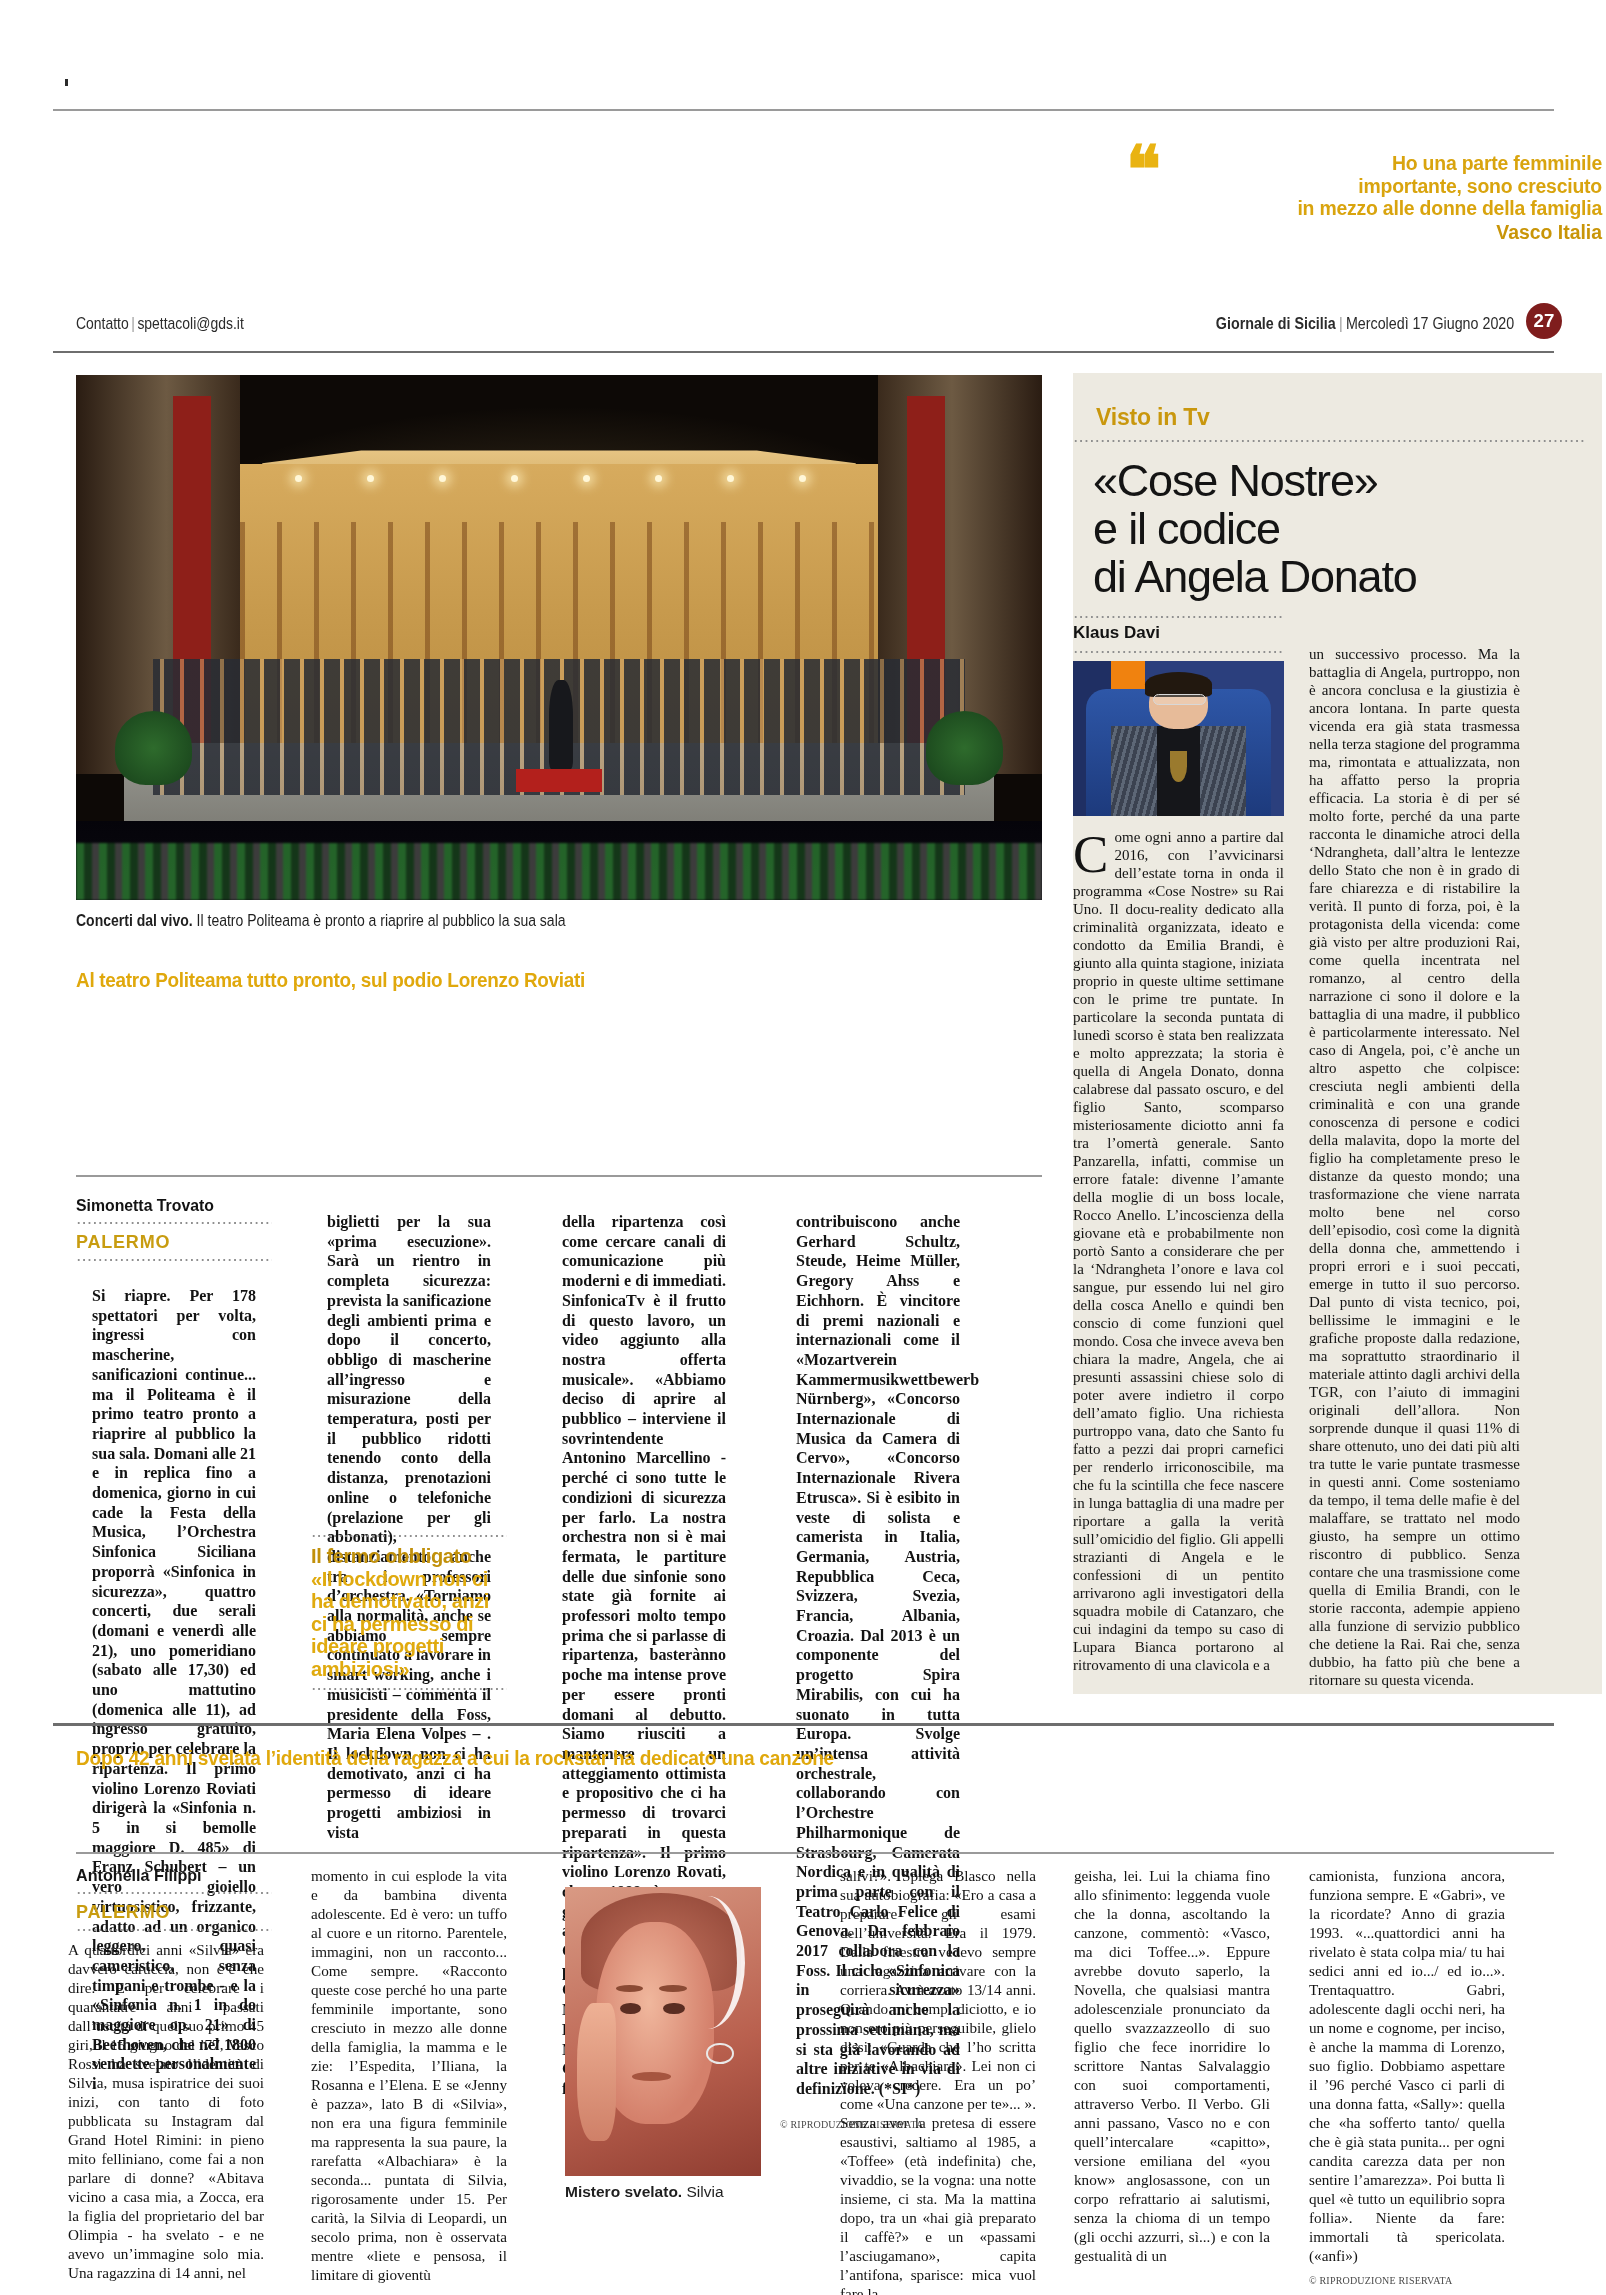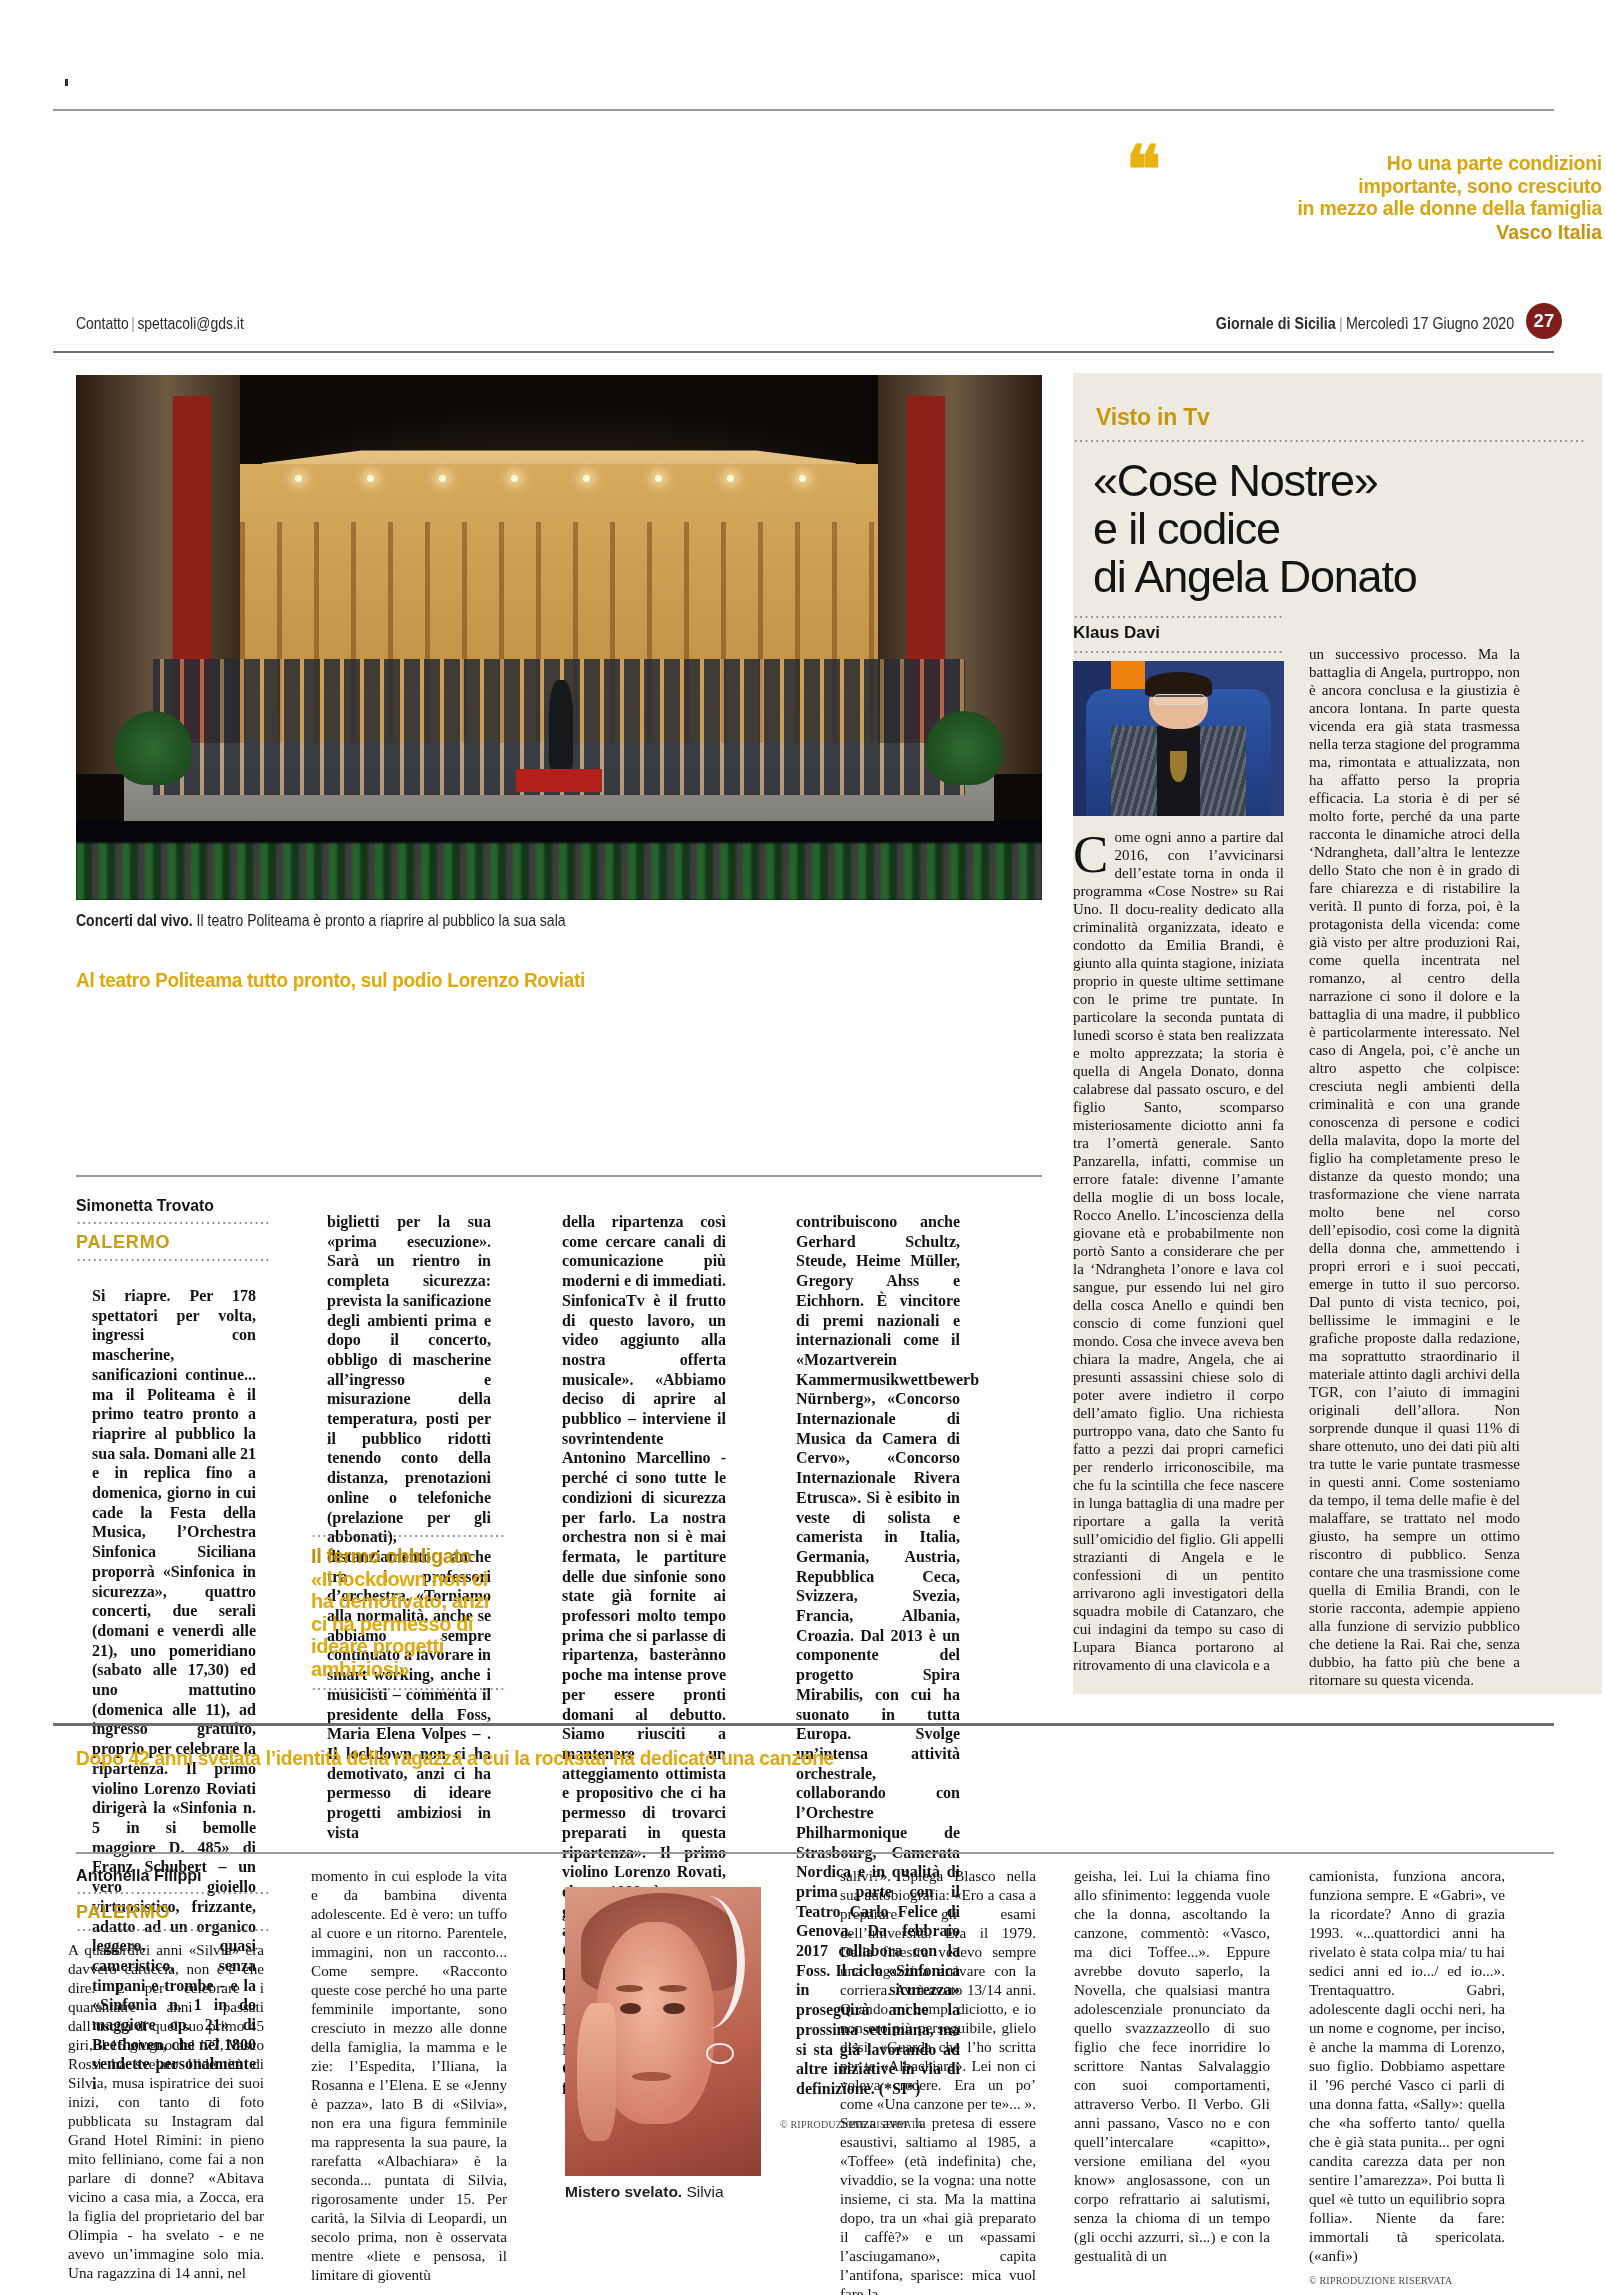--- a/index.html
+++ b/index.html
@@ -323,21 +323,21 @@
 <body>
 
 <div class="page">
 
   <div class="top-dot"></div>
   <div class="mast-rule"></div>
 
 
   <div class="pull-quote">
     <div class="pq-mark">❝</div>
-    <div class="pq-text">Ho una parte condizioni</div>
+    <div class="pq-text">Ho una parte femminile</div>
     <div class="pq-text">importante, sono cresciuto</div>
     <div class="pq-text">in mezzo alle donne della famiglia</div>
     <div class="pq-author">Vasco Italia</div>
   </div>
 
   <div class="contact">
     <span>Contatto</span><span class="sep">|</span><span>spettacoli@gds.it</span>
   </div>
   <div class="folio">
     <b>Giornale di Sicilia</b><span class="sep">|</span><span>Mercoledì 17 Giugno 2020</span>

